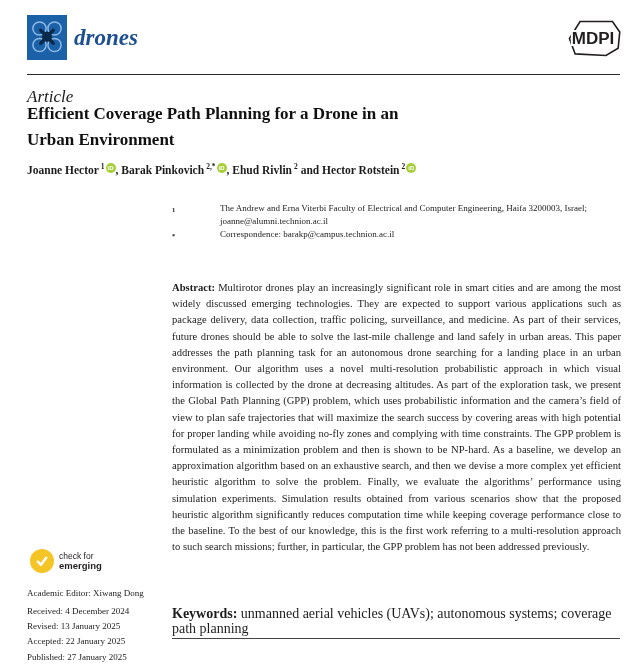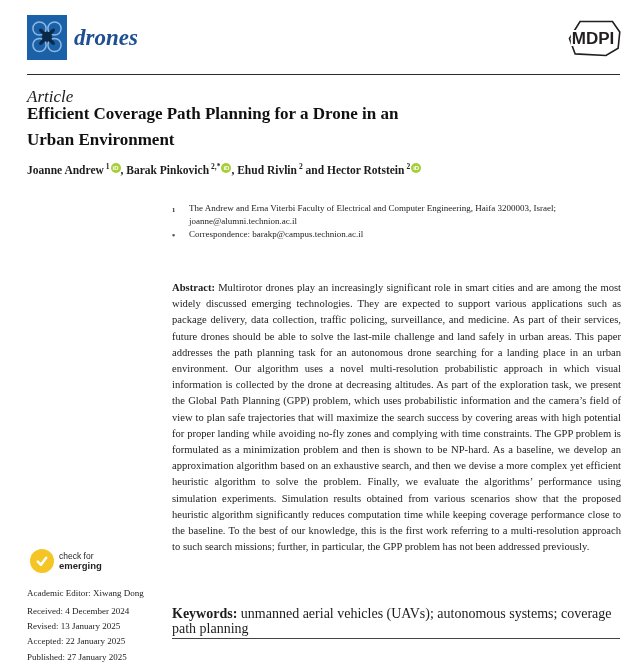--- a/index.html
+++ b/index.html
@@ -54,21 +54,21 @@
     color: #fff; font-family: "Liberation Sans", sans-serif;
     font-size: 6px; font-weight: bold; text-align: center;
     line-height: 10px; vertical-align: 4px; margin-left: 1px;
   }
 
   
   .aff-block {
     position: absolute; left: 172px; top: 202px; width: 450px;
     font-size: 9px; line-height: 13px;
   }
-  .aff-row { display: flex; }
+  .aff-row { display: flex; gap: 31px; }
   .aff-marker {
     width: 17px; flex-shrink: 0; font-size: 6.5px; font-weight: bold;
     padding-top: 1px;
   }
   .aff-text { flex: 1; }
 
   .abstract {
     position: absolute; left: 172px; top: 280px; width: 449px;
     font-size: 10.6px; line-height: 16.2px; text-align: justify;
   }
@@ -134,21 +134,21 @@
 
   <div class="rule-top"></div>
 
   <div class="article-label">Article</div>
   <h1 class="title">
     <span>Efficient Coverage Path Planning for a Drone in an</span><br>
     <span>Urban Environment</span>
   </h1>
 
   <div class="authors">
-    <span><span>Joanne Andrew</span><sup>1</sup><span class="orcid">iD</span><span>, </span></span><span><span>Barak Pinkovich</span><sup>2,*</sup><span class="orcid">iD</span><span>, </span></span><span><span>Ehud Rivlin</span><sup>2</sup><span> and </span></span><span><span>Hector Rotstein</span><sup>2</sup><span class="orcid">iD</span></span>
+    <span><span>Joanne Hector</span><sup>1</sup><span class="orcid">iD</span><span>, </span></span><span><span>Barak Pinkovich</span><sup>2,*</sup><span class="orcid">iD</span><span>, </span></span><span><span>Ehud Rivlin</span><sup>2</sup><span> and </span></span><span><span>Hector Rotstein</span><sup>2</sup><span class="orcid">iD</span></span>
   </div>
 
   <div class="aff-block">
     <div class="aff-row">
       <span class="aff-marker">1</span>
       <span class="aff-text">The Andrew and Erna Viterbi Faculty of Electrical and Computer Engineering, Haifa 3200003, Israel; joanne@alumni.technion.ac.il</span>
     </div>
     <div class="aff-row">
       <span class="aff-marker">*</span>
       <span class="aff-text">Correspondence: barakp@campus.technion.ac.il</span>

